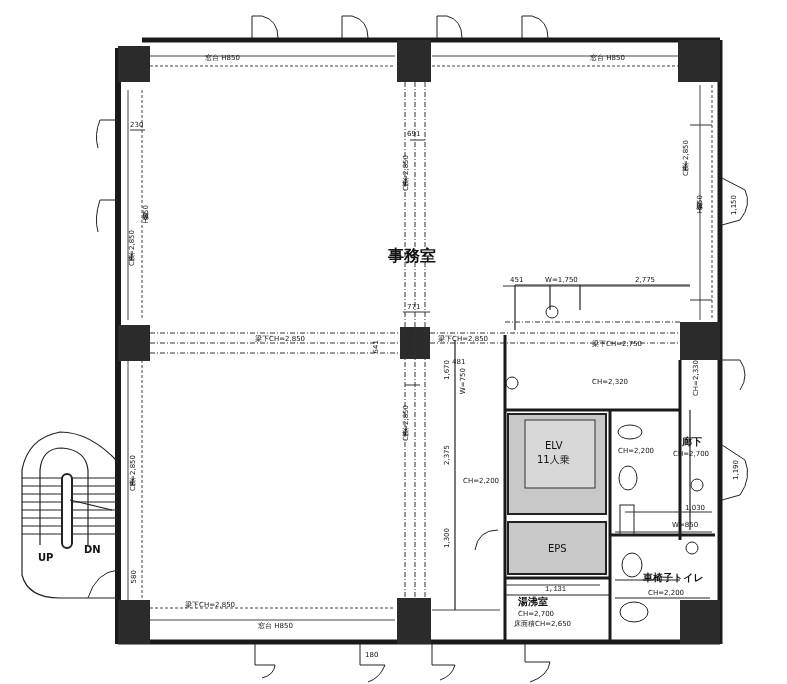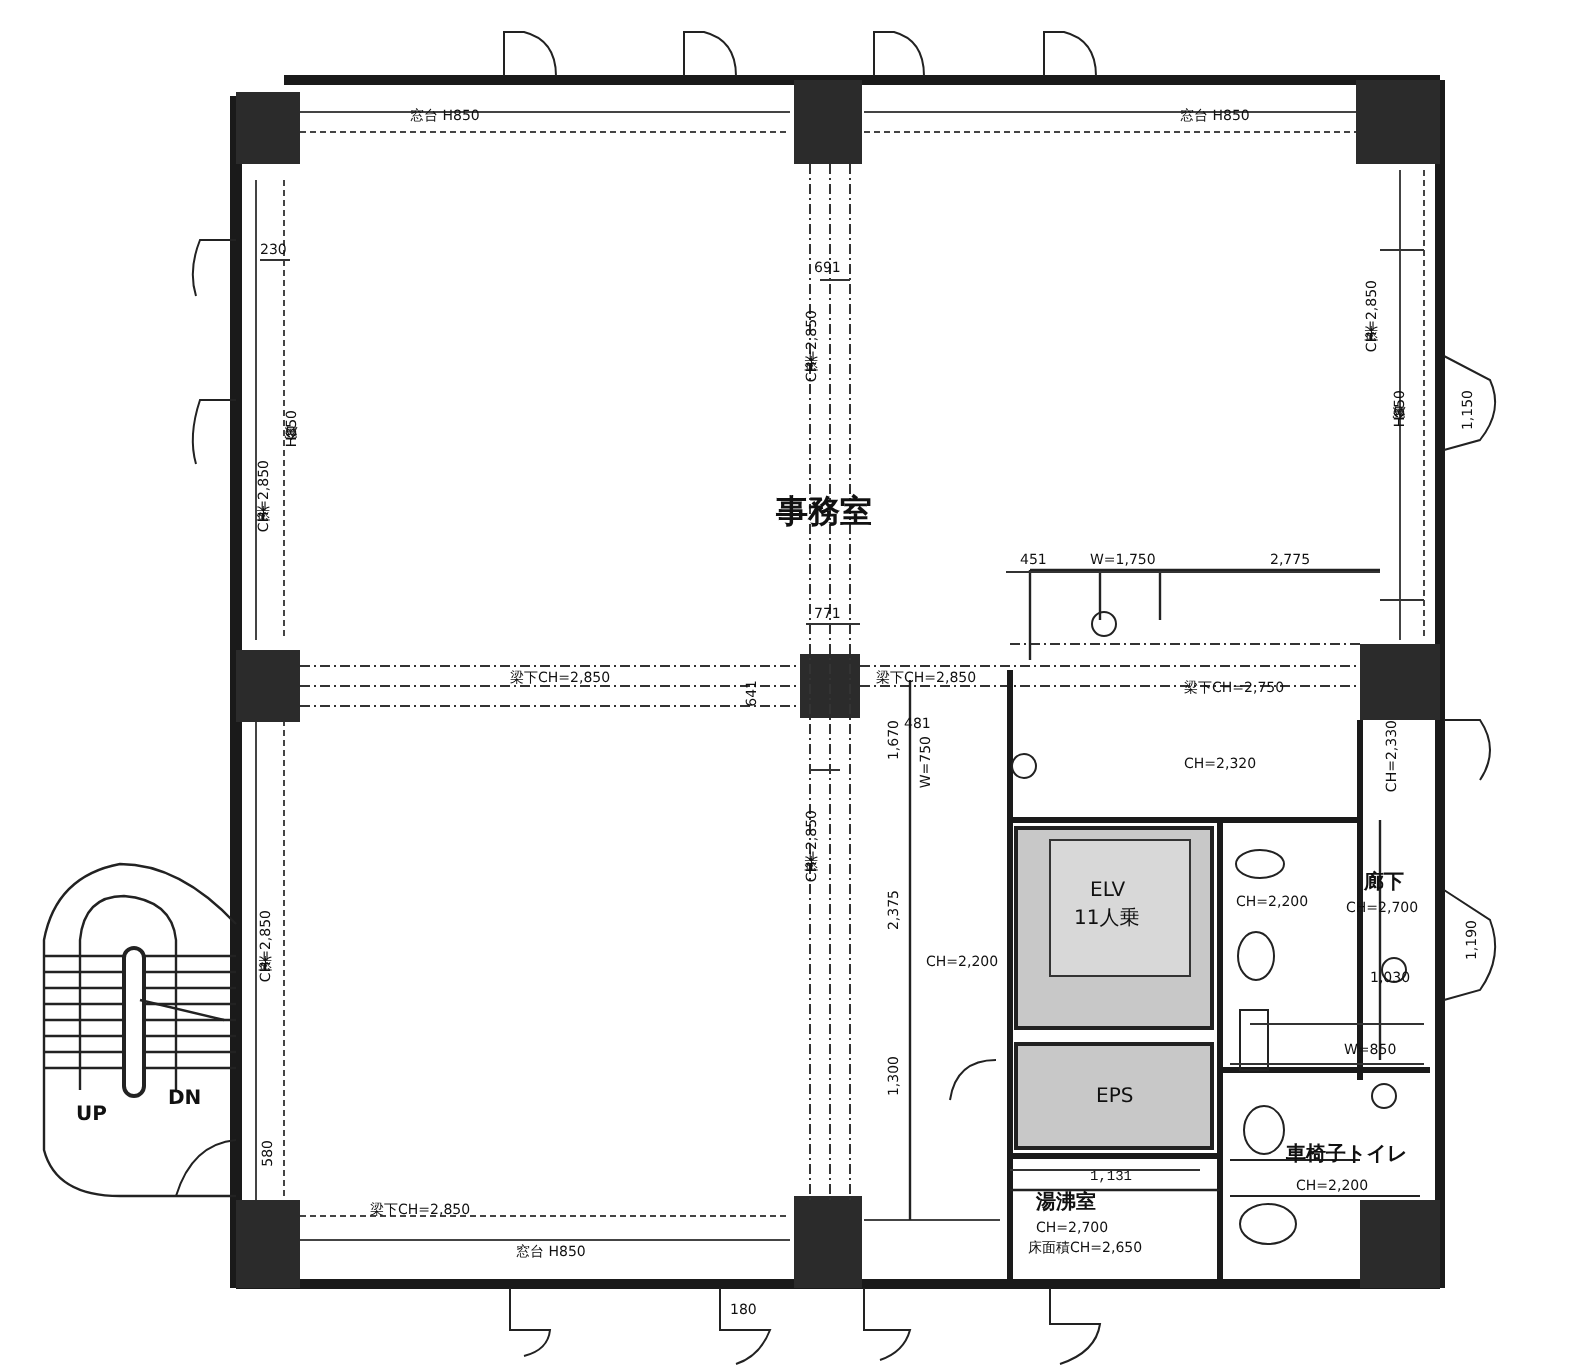--- a/index.html
+++ b/index.html
@@ -198,21 +198,21 @@
   <span class="lbl sm" style="left:510px;top:277px;">451</span>
   <span class="lbl sm" style="left:545px;top:277px;">W=1,750</span>
   <span class="lbl sm" style="left:635px;top:277px;">2,775</span>
   <span class="lbl sm" style="left:407px;top:131px;">691</span>
   <span class="lbl sm" style="left:407px;top:304px;">771</span>
   <span class="lbl sm" style="left:408px;top:359px;margin-left:44px;">481</span>
   <span class="lbl sm vertr" style="left:373px;top:340px;">641</span>
   <span class="lbl sm vertr" style="left:444px;top:360px;">1,670</span>
   <span class="lbl sm vertr" style="left:444px;top:445px;">2,375</span>
   <span class="lbl sm vertr" style="left:444px;top:528px;">1,300</span>
-  <span class="lbl sm" style="left:685px;top:486px;">1,030</span>
+  <span class="lbl sm" style="left:685px;top:505px;">1,030</span>
   <span class="lbl sm" style="left:672px;top:522px;">W=850</span>
   <span class="lbl sm" style="left:545px;top:586px;font-family:Liberation Mono, monospace;">1,131</span>
   <span class="lbl sm vertr" style="left:733px;top:460px;">1,190</span>
   <span class="lbl sm vertr" style="left:731px;top:195px;">1,150</span>
   <span class="lbl sm" style="left:365px;top:652px;">180</span>
   <span class="lbl sm vertr" style="left:131px;top:570px;">580</span>
   <span class="lbl sm" style="left:130px;top:122px;">230</span>
   <span class="lbl sm vertr" style="left:460px;top:368px;">W=750</span>
   <span class="lbl sm vertr" style="left:693px;top:360px;">CH=2,330</span>
 </div>

